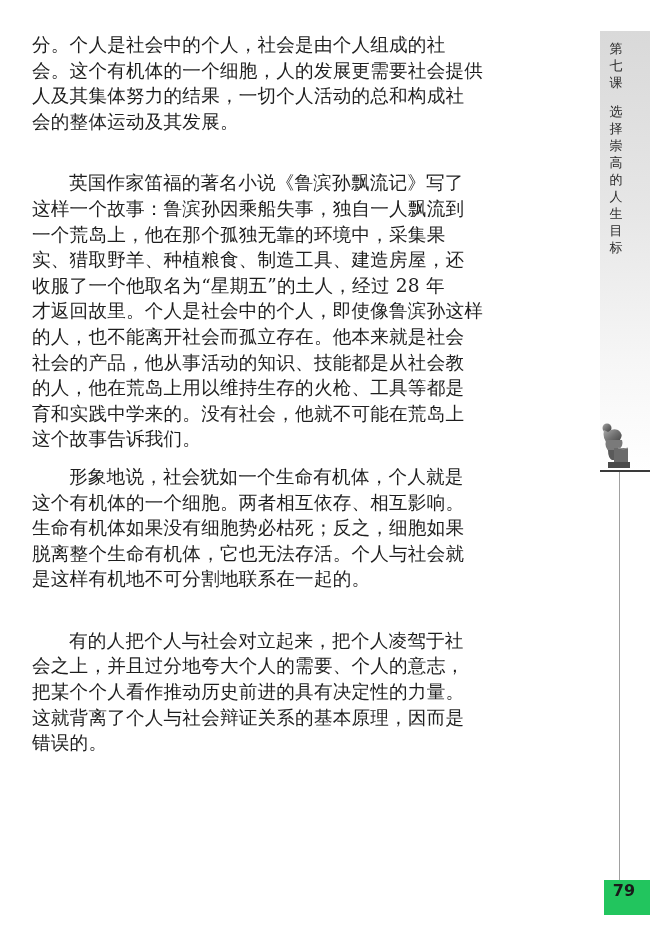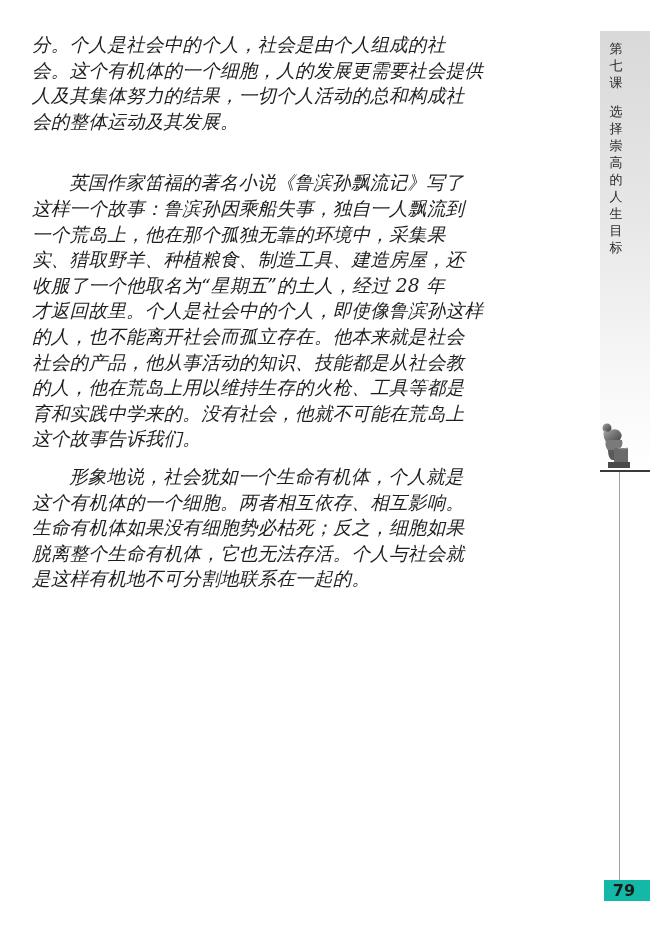--- a/index.html
+++ b/index.html
@@ -3,21 +3,21 @@
   <meta charset="utf-8">
   <style>
     html, body { margin: 0; padding: 0; }
     body {
       width: 650px; height: 927px; position: relative; overflow: hidden;
       background: #ffffff;
       font-family: "DejaVu Serif", "Liberation Serif", serif;
       color: #1e1e1e;
     }
     .page-text {
-      position: absolute; left: 32px; top: 32px; width: 384px; font-style: italic;
+      position: absolute; left: 32px; top: 32px; width: 384px;
     }
     .para {
       margin: 0; font-size: 18.6px; line-height: 25.6px;
       text-align: justify; letter-spacing: 0.2px;
     }
     .para .line { display: block; white-space: nowrap; }
     .para .line.indent { padding-left: 37px; margin-top: 12px; }
     .gap-lg { height: 24px; }
     .sidebar-box {
       position: absolute; left: 600px; top: 31px; width: 50px; height: 440px;
@@ -34,22 +34,22 @@
     .thinker {
       position: absolute; left: 598px; top: 420px; width: 36px; height: 50px;
     }
     .rule-h {
       position: absolute; left: 600px; top: 470px; width: 50px; height: 2px; background: #3a3a3a;
     }
     .rule-v {
       position: absolute; left: 619px; top: 472px; width: 1px; height: 408px; background: #a0a0a0;
     }
     .page-number {
-      position: absolute; left: 604px; top: 880px; width: 46px; height: 21px;
-      background: #14b8a6;
+      position: absolute; left: 604px; top: 880px; width: 46px; height: 35px;
+      background: #22c55e;
       font-family: "DejaVu Sans", "Liberation Sans", sans-serif;
       font-size: 16px; line-height: 21px; color: #1a1a1a; text-align: center; font-weight: bold;
       padding-right: 6px; box-sizing: border-box;
     }
   </style>
 </head>
 <body>
 
 <div class="page-text">
   <p class="para">
@@ -73,20 +73,27 @@
     <span class="line">这个故事告诉我们。</span>
   </p>
   <p class="para">
     <span class="line indent">形象地说，社会犹如一个生命有机体，个人就是</span>
     <span class="line">这个有机体的一个细胞。两者相互依存、相互影响。</span>
     <span class="line">生命有机体如果没有细胞势必枯死；反之，细胞如果</span>
     <span class="line">脱离整个生命有机体，它也无法存活。个人与社会就</span>
     <span class="line">是这样有机地不可分割地联系在一起的。</span>
   </p>
   <div class="gap-lg"></div>
+  <p class="para">
+    <span class="line indent">有的人把个人与社会对立起来，把个人凌驾于社</span>
+    <span class="line">会之上，并且过分地夸大个人的需要、个人的意志，</span>
+    <span class="line">把某个个人看作推动历史前进的具有决定性的力量。</span>
+    <span class="line">这就背离了个人与社会辩证关系的基本原理，因而是</span>
+    <span class="line">错误的。</span>
+  </p>
 </div>
 
 <div class="sidebar-box"></div>
 <div class="sidebar-title">
   <span>第</span>
   <span>七</span>
   <span>课</span>
   <span class="spacer"></span>
   <span>选</span>
   <span>择</span>

